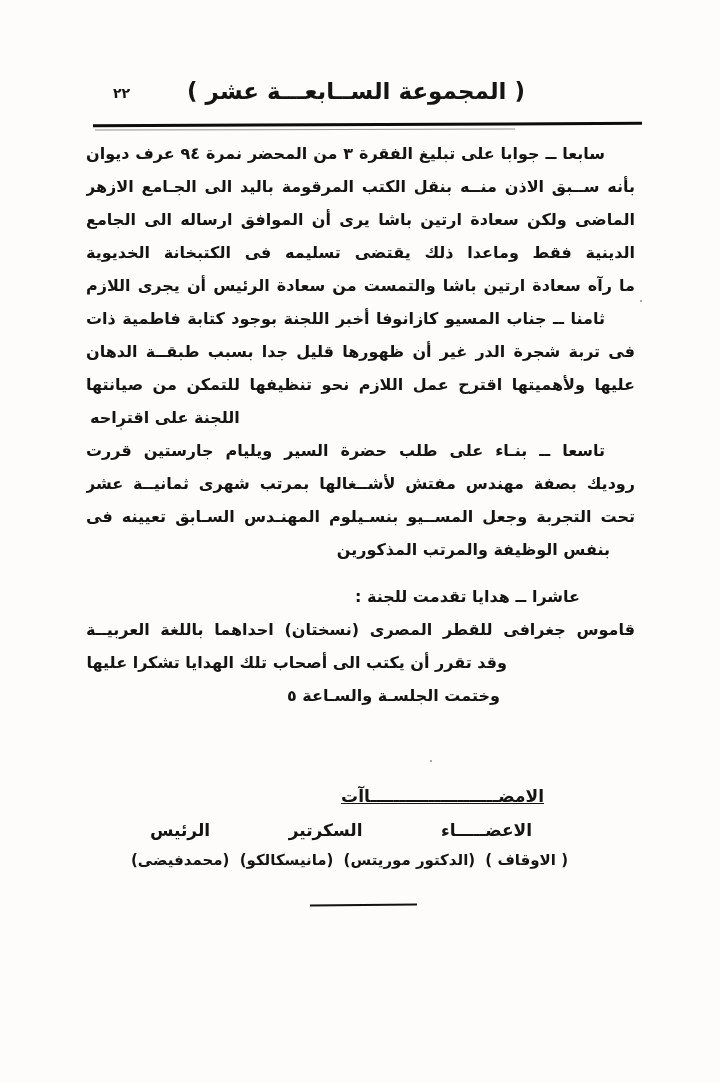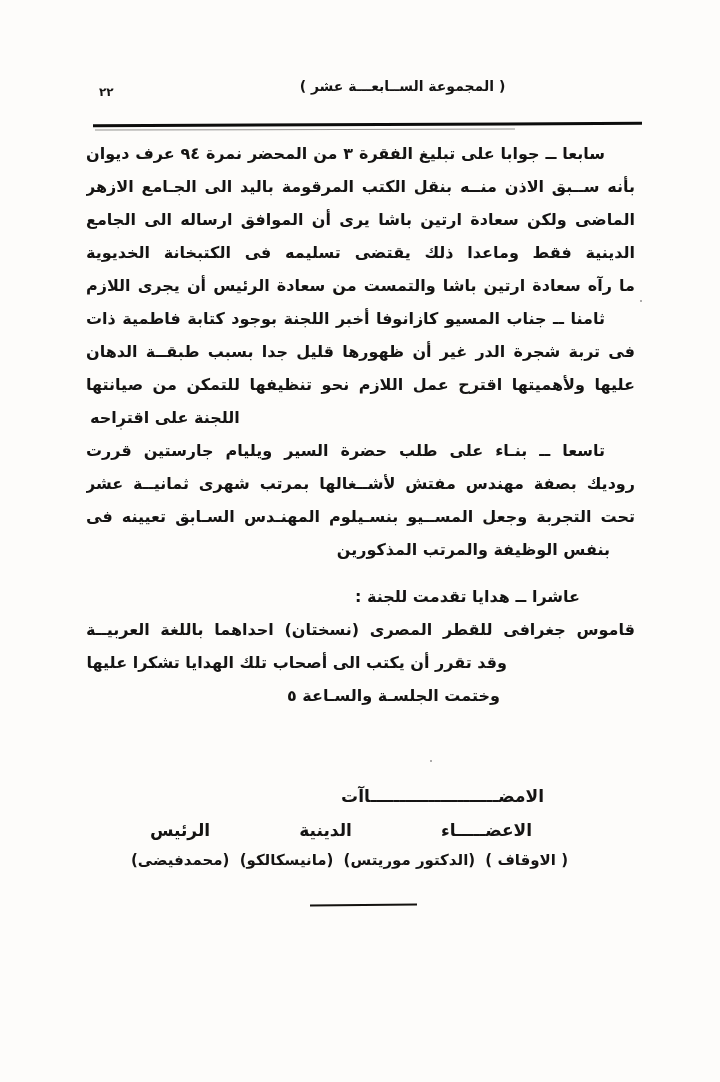--- a/index.html
+++ b/index.html
@@ -11,26 +11,26 @@
   .page{
     position:relative;width:720px;height:1082px;
     background:#fdfcfa;
     color:#151413;
     font-weight:bold;
     direction:rtl;
     overflow:hidden;
   }
   
   .page-number{
-    position:absolute;top:85px;left:99px;
-    font-size:12px;letter-spacing:1px;
+    position:absolute;top:85px;left:113px;
+    font-size:14px;letter-spacing:1px;
   }
   .volume-title{
     position:absolute;top:78px;left:280px;width:245px;
-    text-align:center;font-size:14px;white-space:nowrap;
+    text-align:center;font-size:23px;white-space:nowrap;
   }
   .header-rule{
     position:absolute;top:123px;left:93px;width:549px;height:3px;
     background:#0d0d0c;transform:rotate(-0.25deg);
   }
   .header-rule-echo{
     position:absolute;top:129px;left:95px;width:420px;height:1px;
     background:#3c3a38;opacity:.55;transform:rotate(-0.15deg);
   }
   
@@ -47,21 +47,21 @@
   .left-end{text-align:left;padding-left:4px;}
   .r25{padding-right:25px;}
   .r55{padding-right:55px;margin-top:14px;}
   .r60{padding-right:60px;}
   .r128{padding-right:128px;}
   .r135{padding-right:135px;}
   .r165{padding-right:165px;}
   
   .sig-title{
     position:absolute;top:786px;right:176px;
-    font-size:17px;white-space:nowrap;
+    font-size:17px;white-space:nowrap;text-decoration:underline;
   }
   .roles-row{
     position:absolute;top:820px;left:150px;width:382px;
     display:flex;justify-content:space-between;
     direction:rtl;font-size:17px;
   }
   .names-row{
     position:absolute;top:851px;left:131px;width:437px;
     display:flex;justify-content:space-between;
     direction:rtl;font-size:15px;white-space:nowrap;
@@ -103,21 +103,21 @@
     <div class="line r55">عاشرا ــ هدايا تقدمت للجنة :</div>
     <div class="line j">قاموس جغرافى للقطر المصرى (نسختان) احداهما باللغة العربيــة والثــانية</div>
     <div class="line r128">وقد تقرر أن يكتب الى أصحاب تلك الهدايا تشكرا عليها</div>
     <div class="line r135">وختمت الجلسـة والسـاعة ٥</div>
   </main>
 
   <div class="sig-title">الامضــــــــــــــــــــــاآت</div>
 
   <div class="roles-row">
     <span>الاعضـــــاء</span>
-    <span>الدينية</span>
+    <span>السكرتير</span>
     <span>الرئيس</span>
   </div>
 
   <div class="names-row">
     <span>( الاوقاف )</span>
     <span>(الدكتور موريتس)</span>
     <span>(مانيسكالكو)</span>
     <span>(محمدفيضى)</span>
   </div>
 

